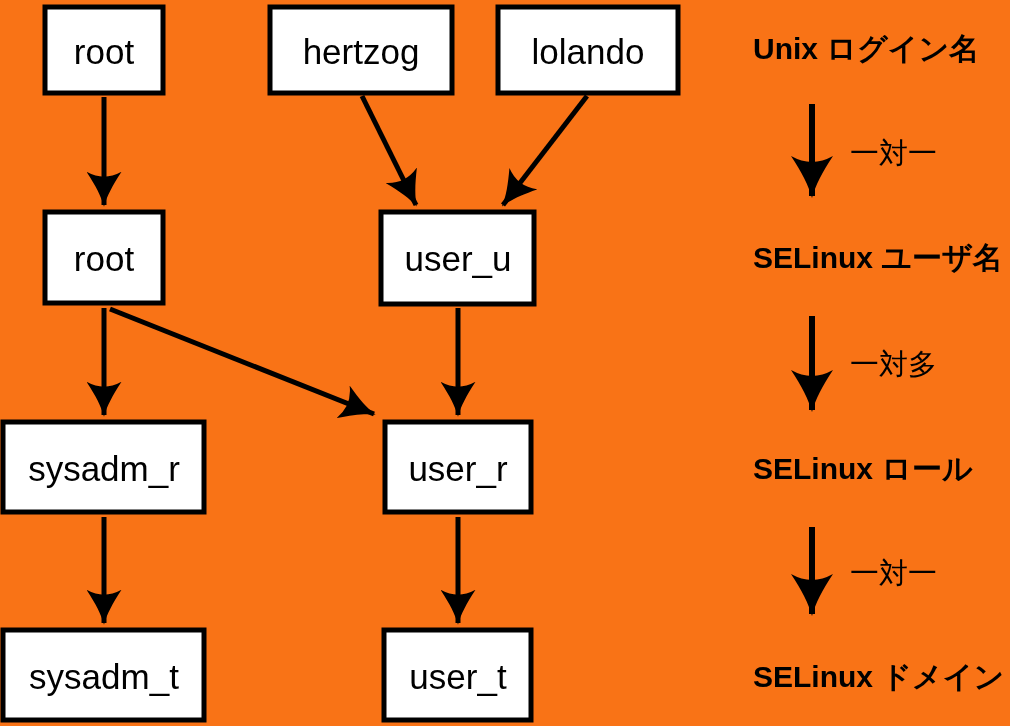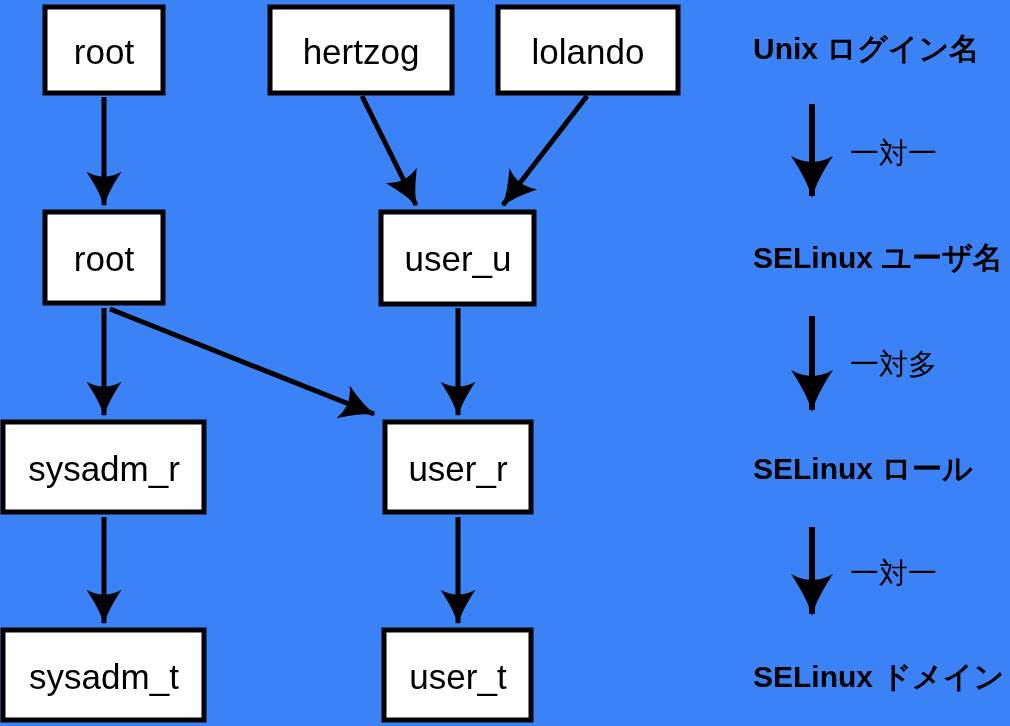--- a/index.html
+++ b/index.html
@@ -5,21 +5,21 @@
 <style>
   html, body {
     margin: 0;
     padding: 0;
     background: #ffffff;
   }
   .canvas {
     position: relative;
     width: 1010px;
     height: 726px;
-    background: #3b82f6;
+    background: #f97316;
     overflow: hidden;
   }
   svg { display: block; }
   .box {
     fill: #ffffff;
     stroke: #000000;
     stroke-width: 5;
   }
   .arrow {
     stroke: #000000;

